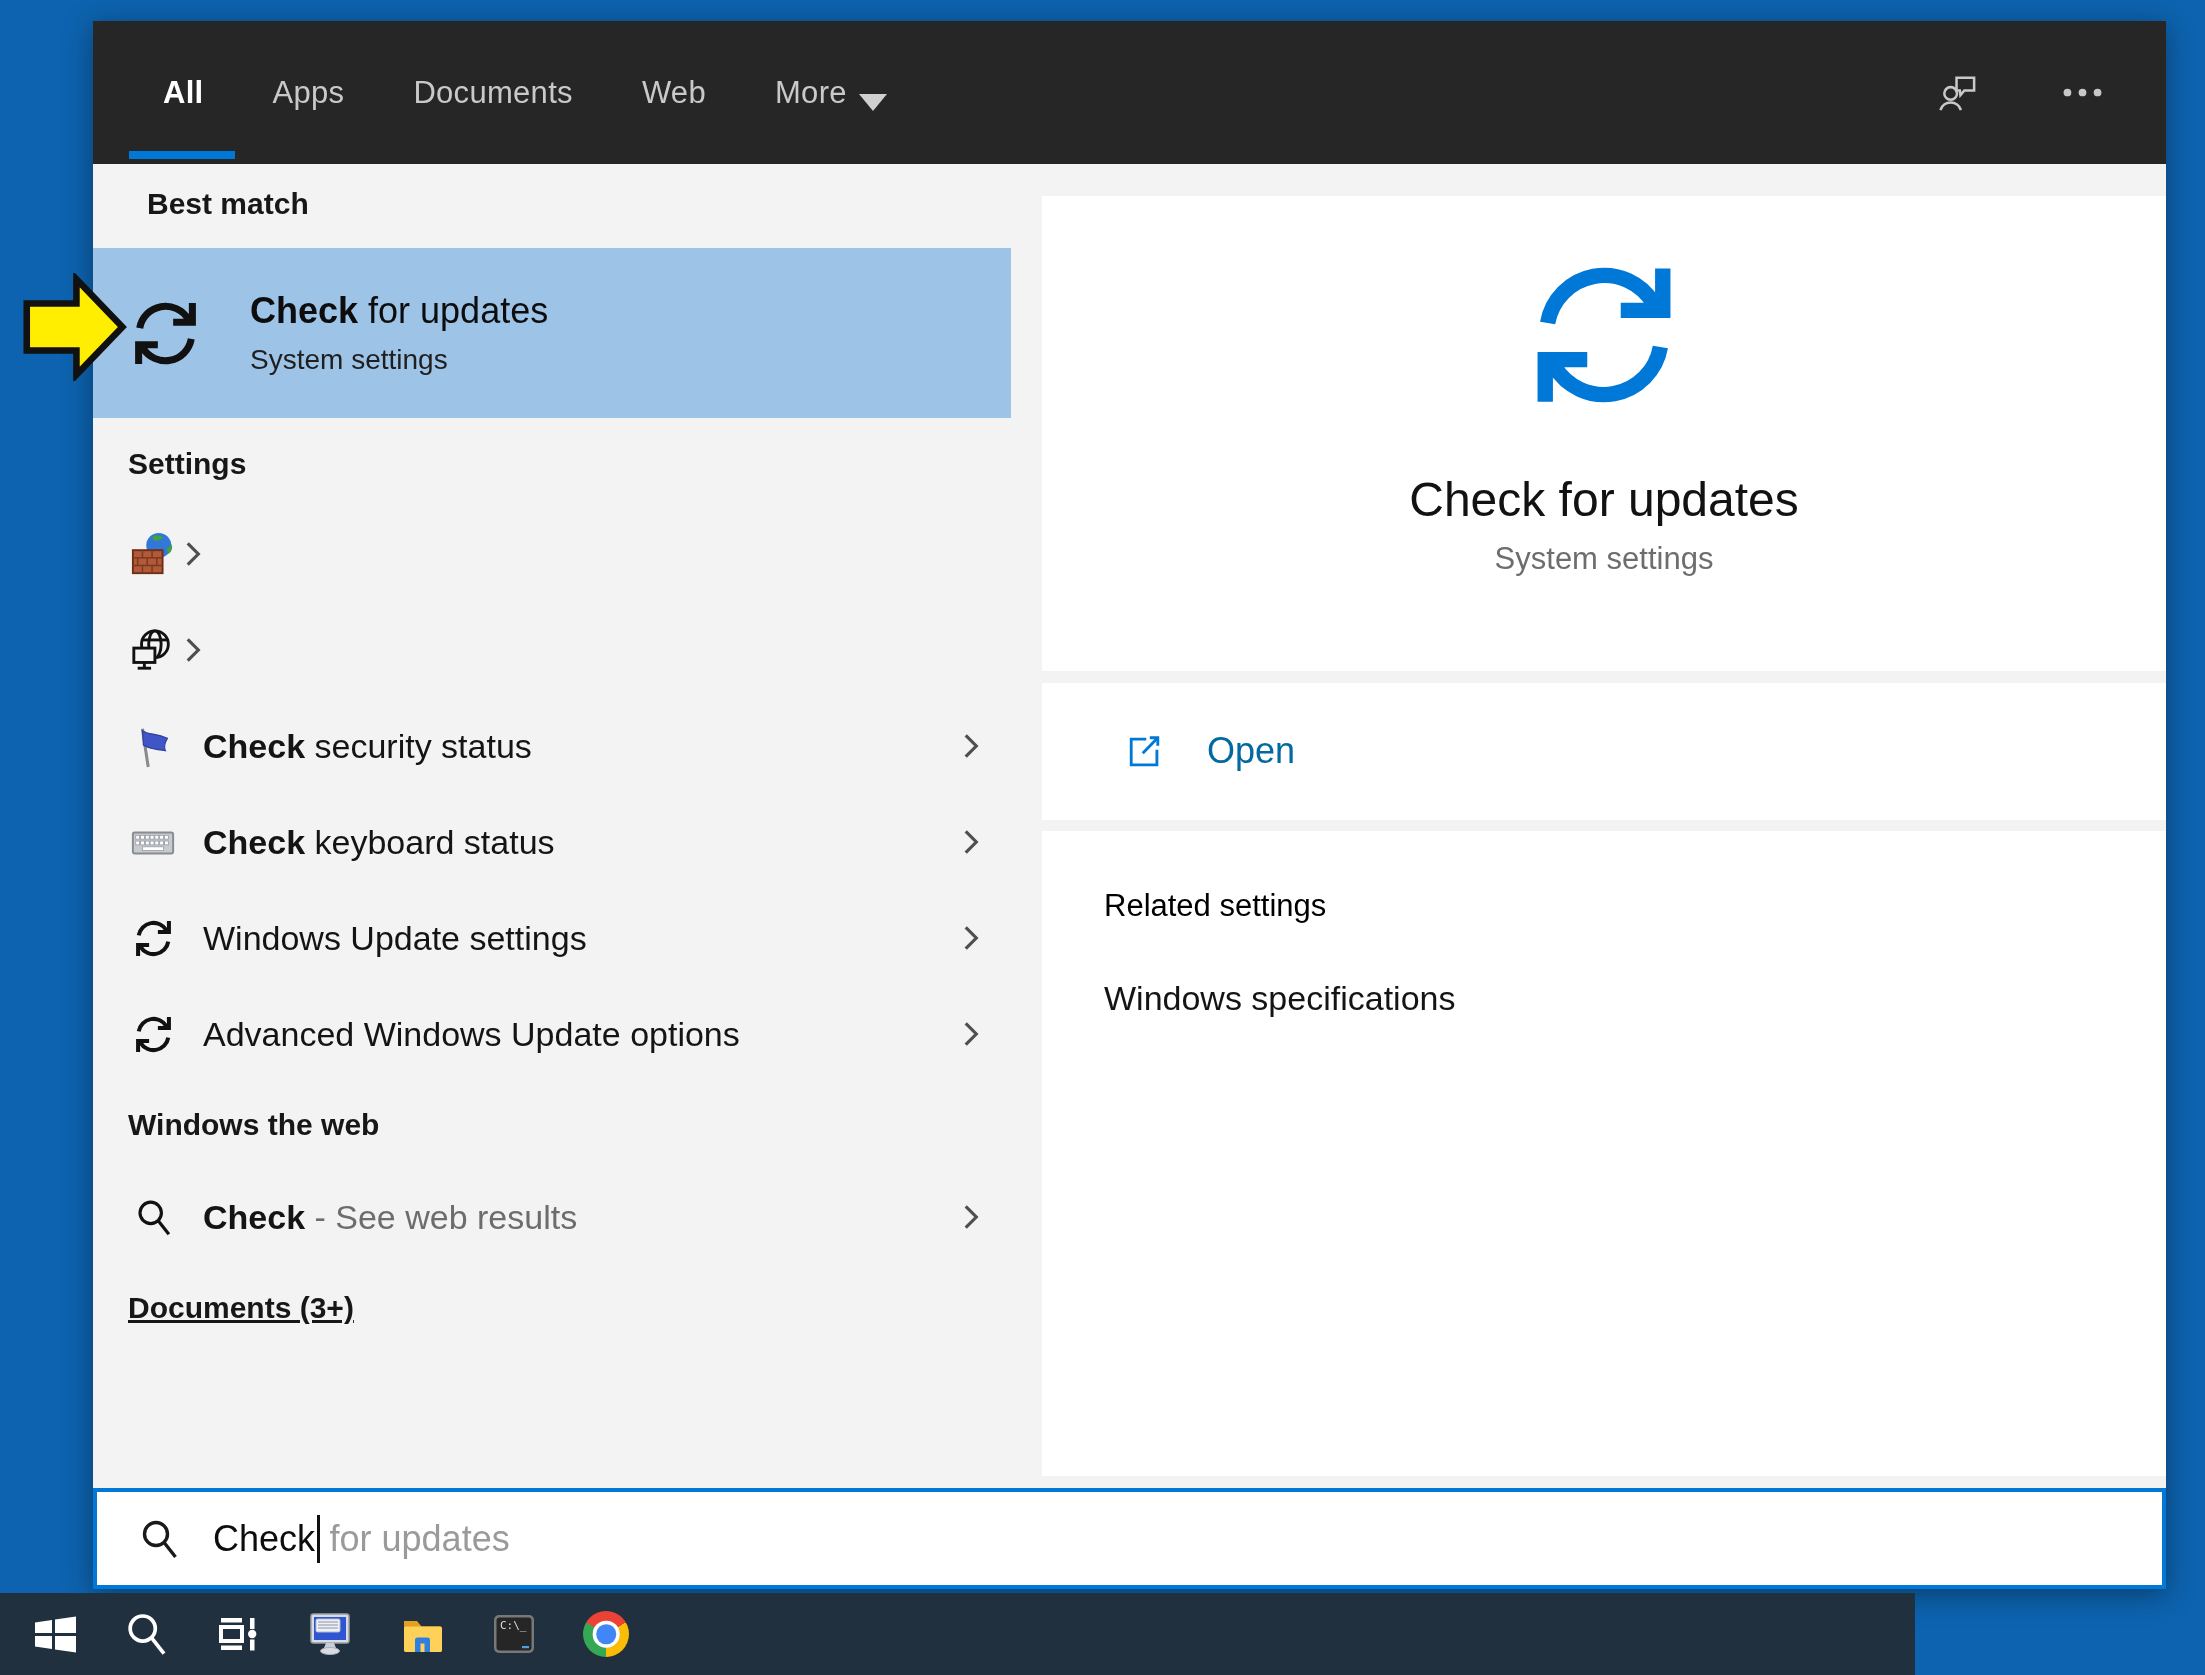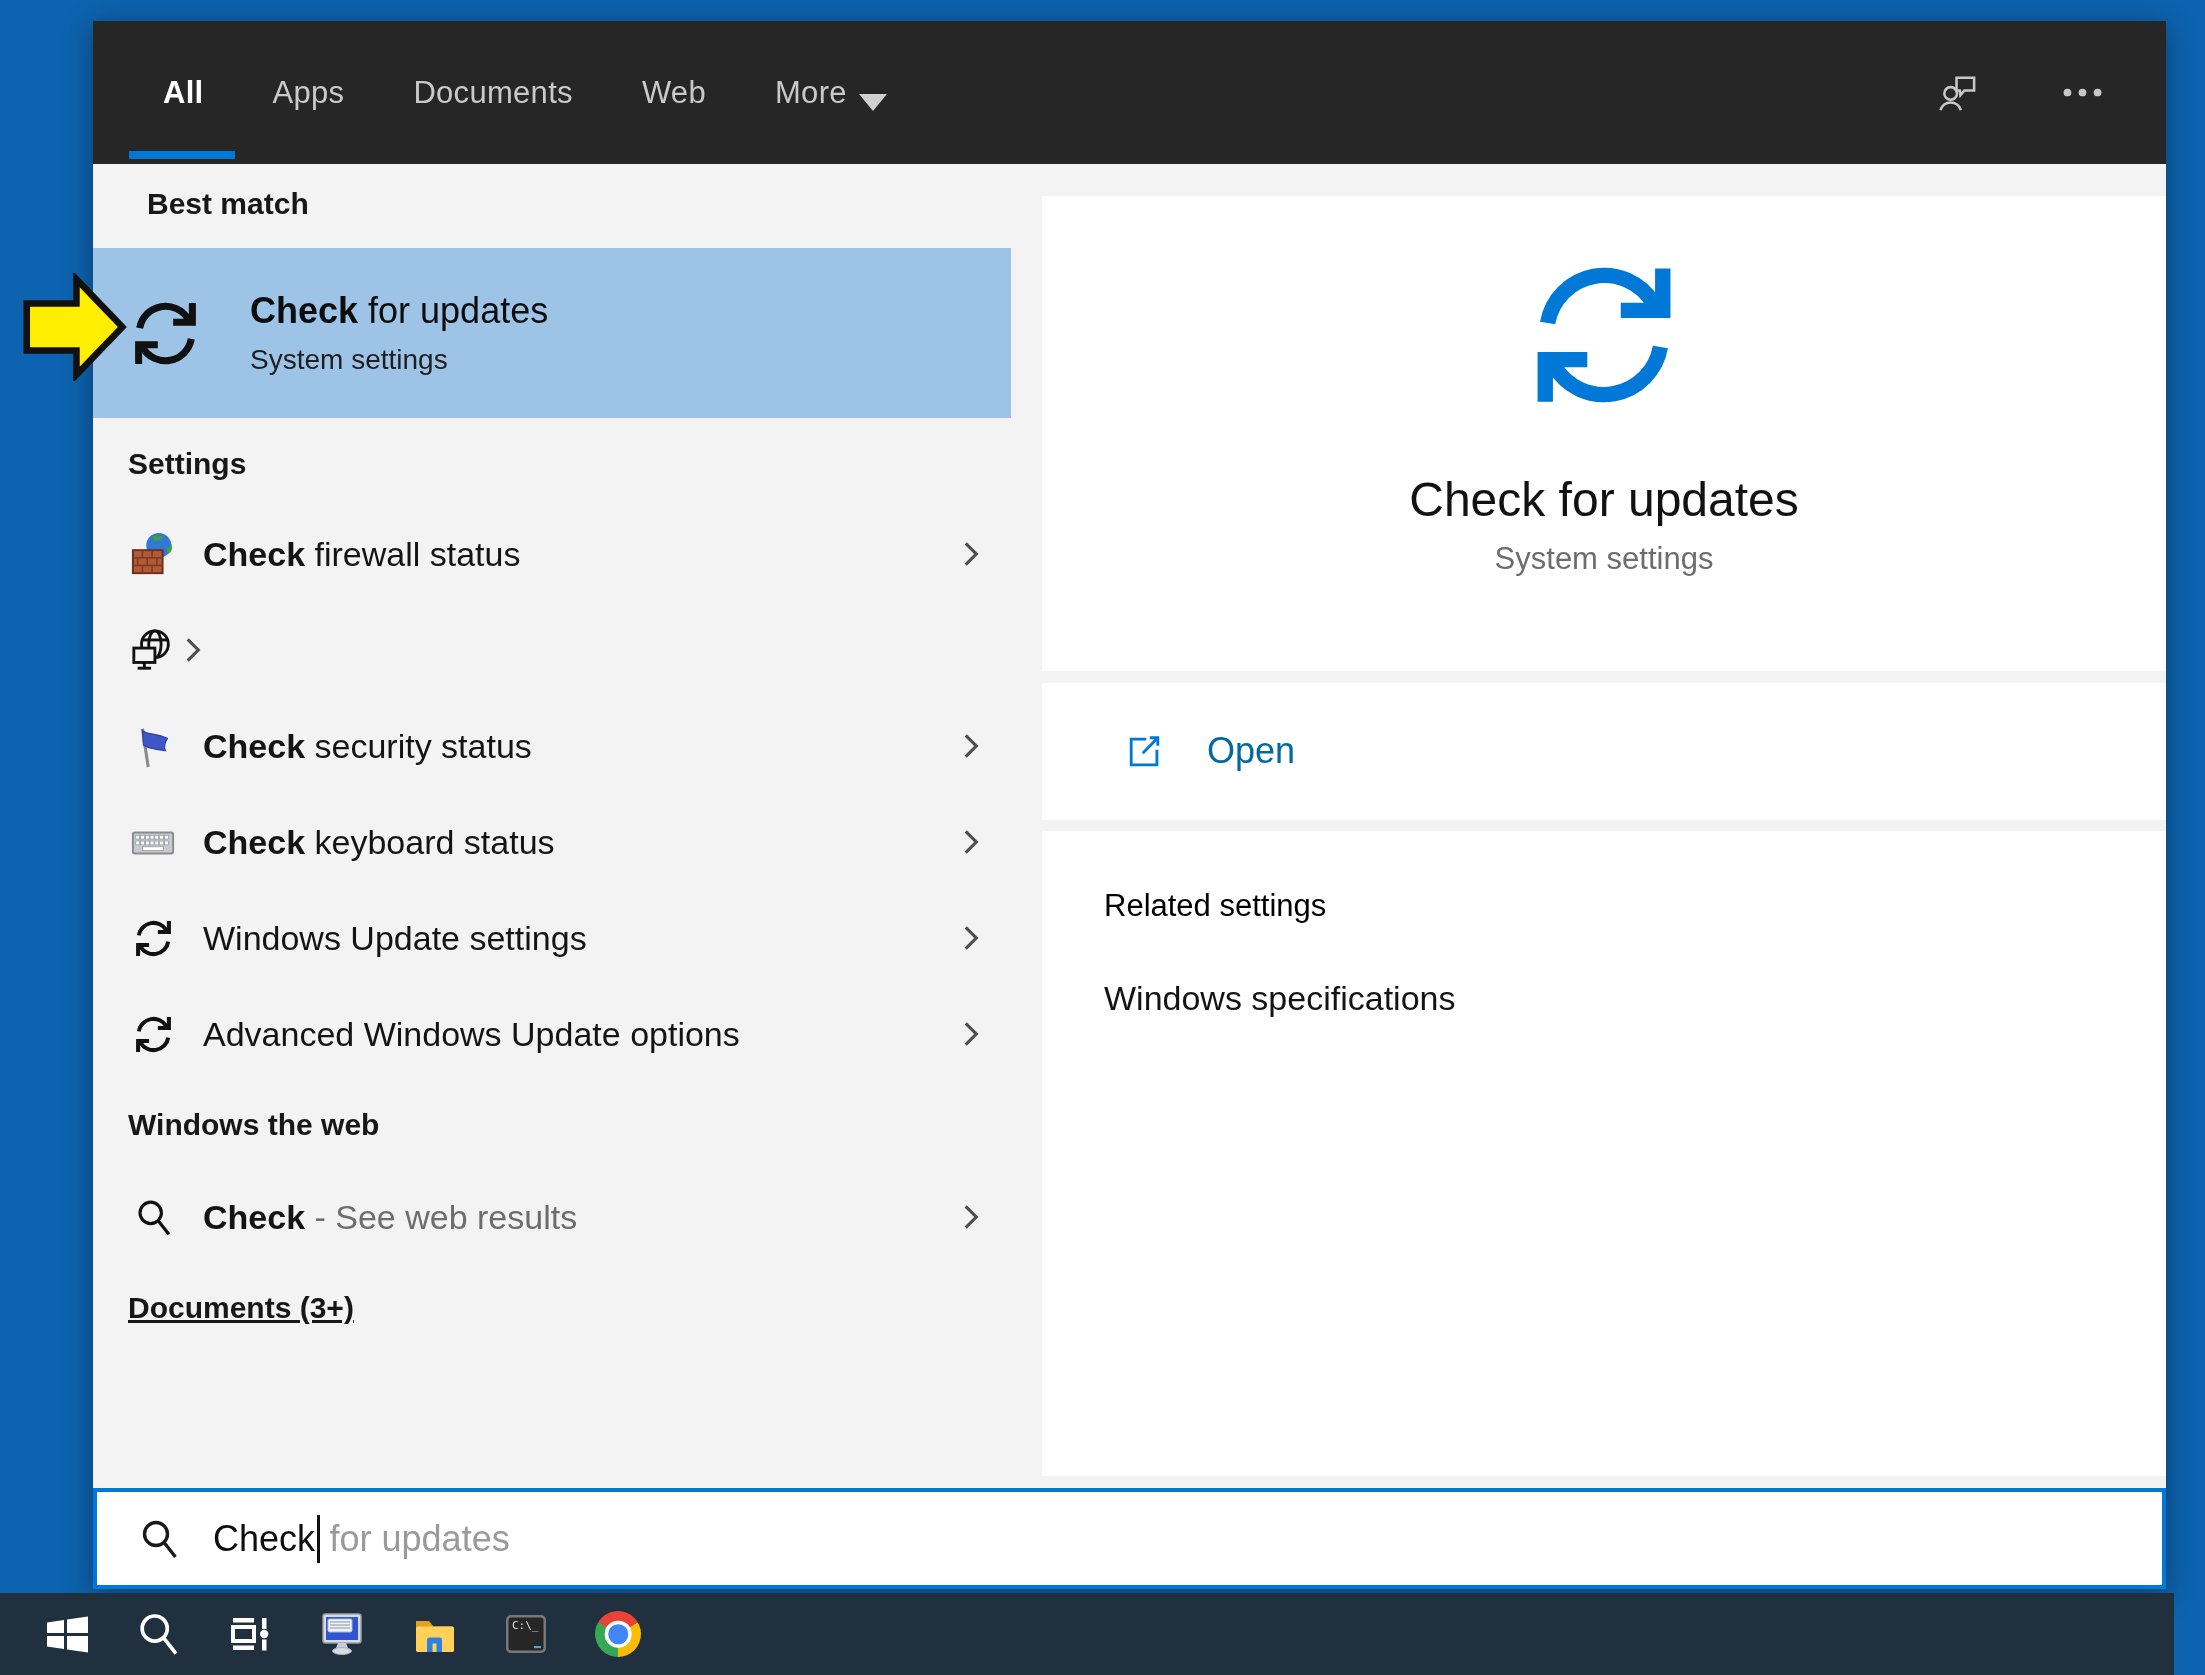--- a/index.html
+++ b/index.html
@@ -92,22 +92,22 @@
     height:101px;flex:0 0 101px;background:#ffffff;border:4.4px solid var(--accent);
     display:flex;align-items:center;padding-left:40px;
   }
   .search-box .mag{width:44px;height:44px;color:#1a1a1a;flex:0 0 44px;}
   .search-text{margin-left:32px;font-size:36px;display:flex;align-items:center;}
   .typed{color:#0d0d0d;}
   .caret{display:inline-block;width:2.7px;height:48px;background:#111;margin-left:1.8px;}
   .suggestion{color:#9a9a9a;white-space:pre;}
   
   .taskbar{
-    position:absolute;left:0;top:1593px;width:2174px;height:82px;background:var(--taskbar);
-    display:flex;align-items:center;padding-left:20px;
+    position:absolute;left:0;top:1593px;width:1915px;height:82px;background:var(--taskbar);
+    display:flex;align-items:center;padding-left:8px;
   }
   .tb-btn{width:92px;height:82px;display:flex;align-items:center;justify-content:center;cursor:default;}
   .tb-ic{width:48px;height:48px;}
   .chrome-ball{
     width:46px;height:46px;border-radius:50%;position:relative;
     background:conic-gradient(from -60deg,#ea4335 0 120deg,#fbbc05 120deg 240deg,#34a853 240deg 360deg);
   }
   .chrome-ball::before{
     content:"";position:absolute;left:50%;top:50%;width:26.6px;height:26.6px;border-radius:50%;
     background:#fff;transform:translate(-50%,-50%);
@@ -212,21 +212,20 @@
                 <line x1="13" y1="20" x2="13" y2="28"></line>
                   <line x1="23" y1="20" x2="23" y2="28"></line>
                 <line x1="8" y1="28" x2="8" y2="36"></line>
                   <line x1="18" y1="28" x2="18" y2="36"></line>
                   <line x1="28" y1="28" x2="28" y2="36"></line>
                 <line x1="13" y1="36" x2="13" y2="44"></line>
                   <line x1="23" y1="36" x2="23" y2="44"></line>
               </g>
             </svg>
           </div>
-          <div class="rtext"><span class="b">Check</span><span> firewall status</span></div>
           <svg class="chev" viewBox="0 0 34 34">
               <use href="#chevron"></use>
             </svg>
         </div>
 
         <div class="row">
           <div class="ric">
             <svg width="46" height="46" viewBox="0 0 48 48">
               <g fill="none" stroke="#111" stroke-width="3">
                 <circle cx="26" cy="18" r="14"></circle>

